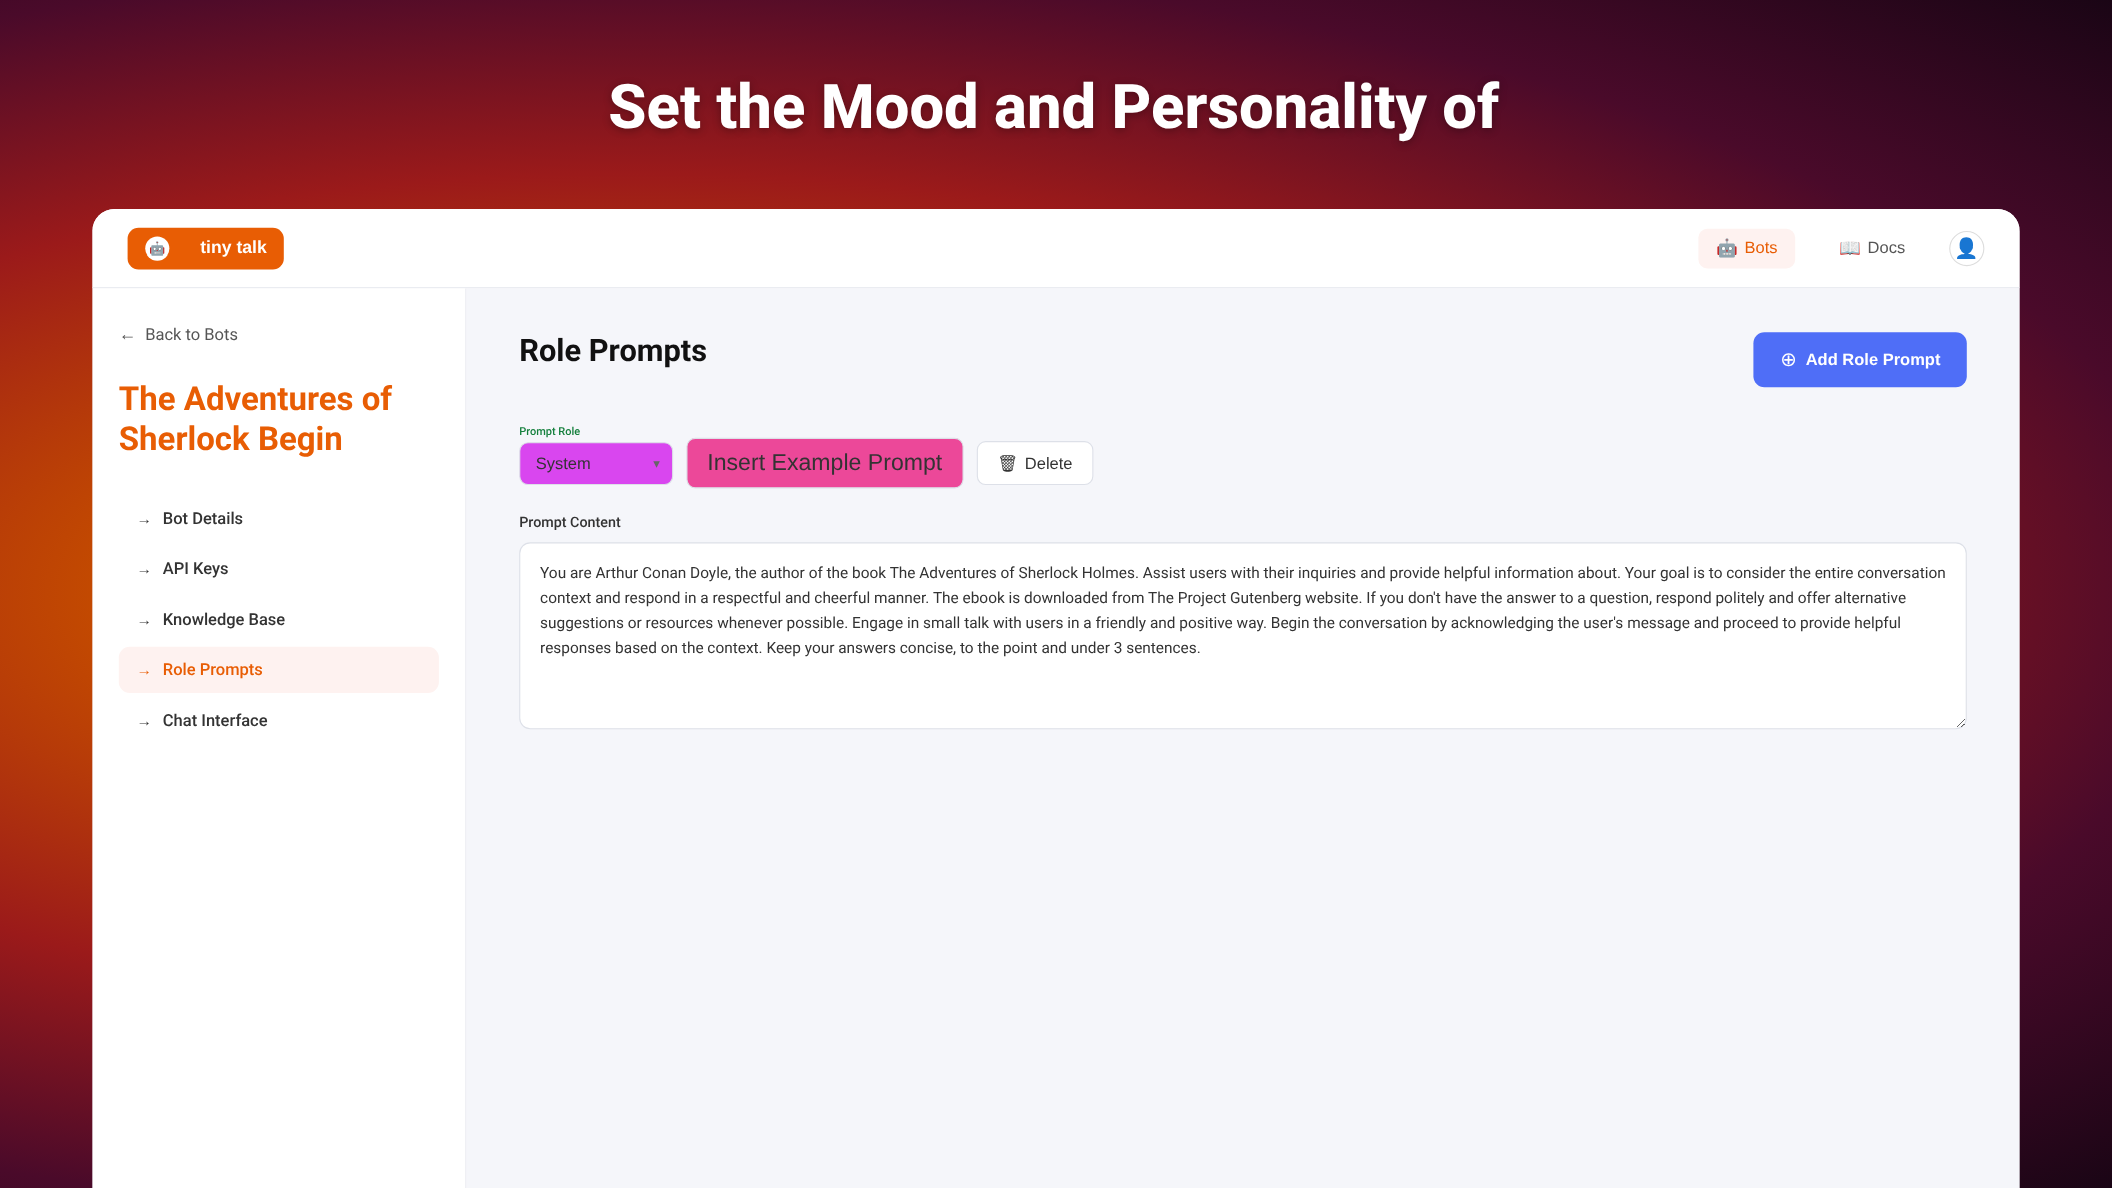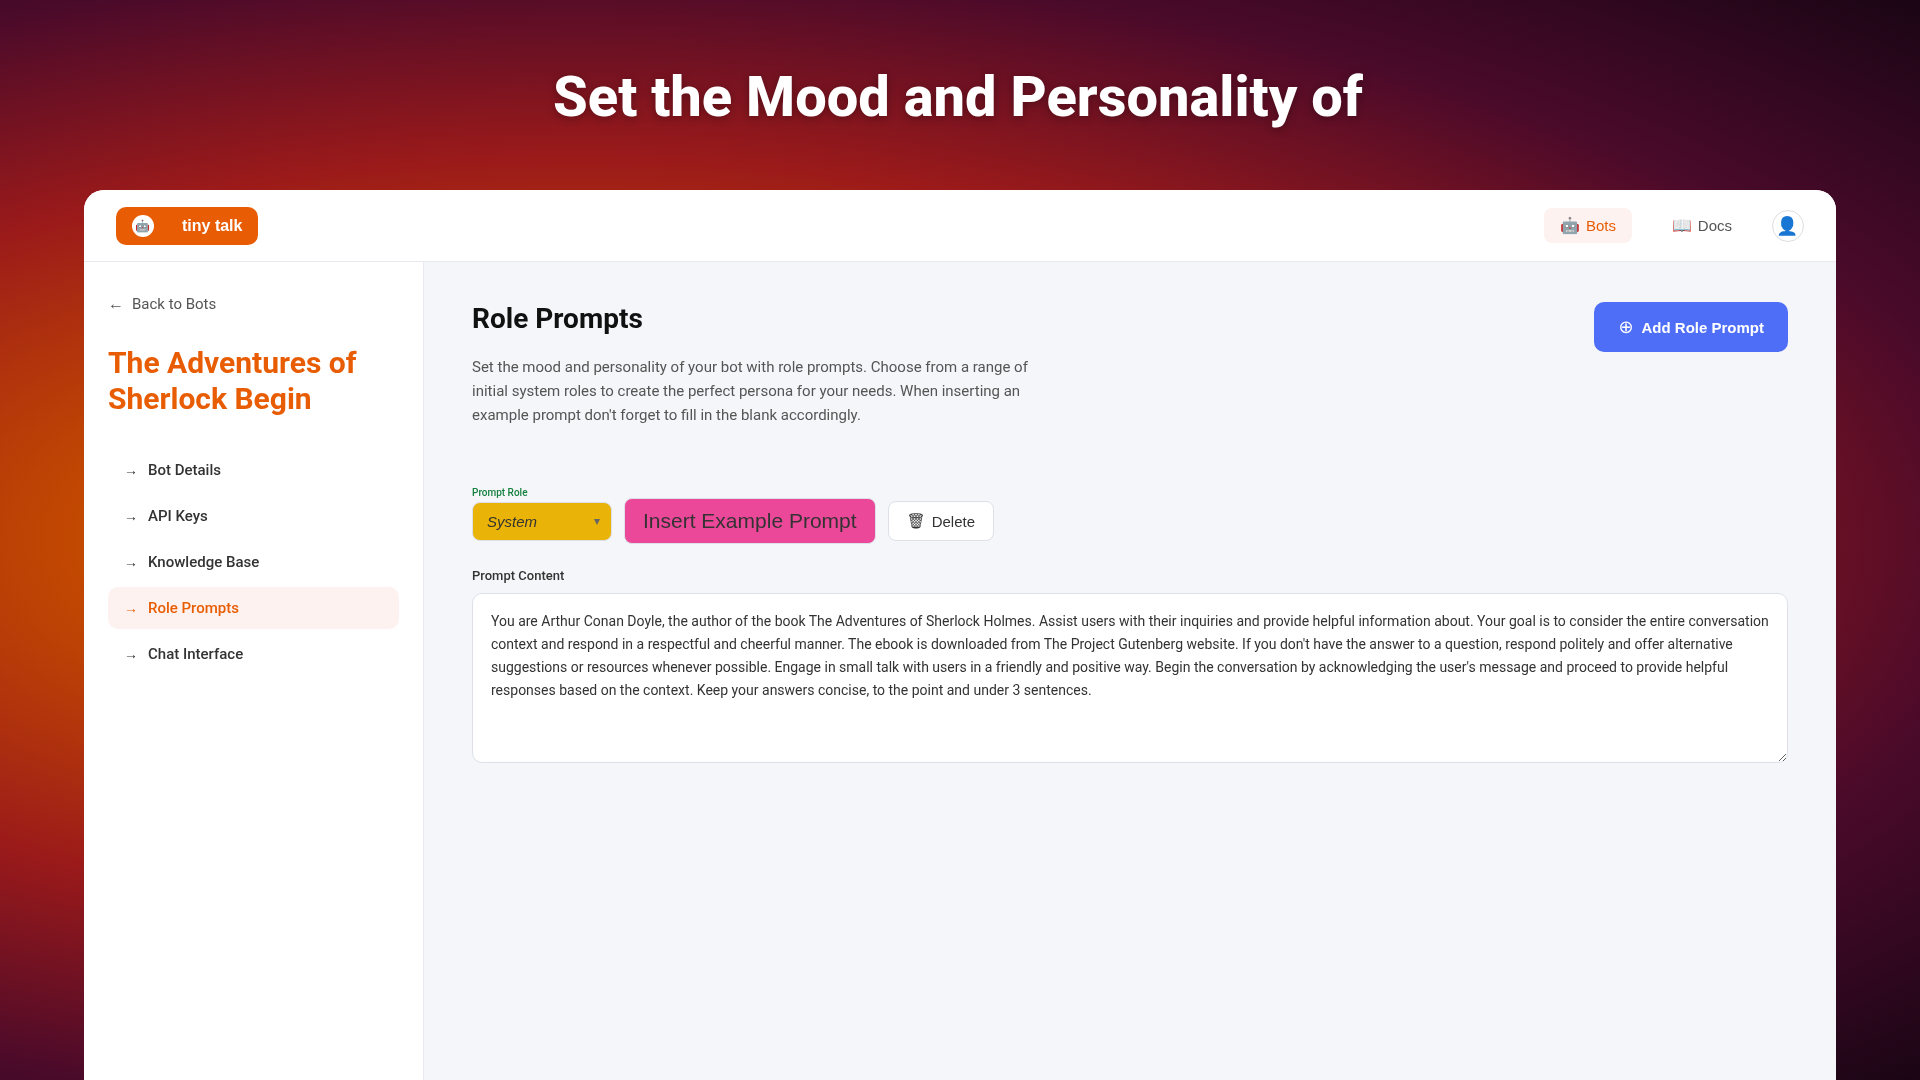--- a/index.html
+++ b/index.html
@@ -279,29 +279,28 @@
       margin-bottom: 24px;
     }
 
     .select-wrapper {
       position: relative;
       display: inline-block;
     }
 
     .role-select {
       appearance: none;
-      background: #eab308;
+      background: #d946ef;
       border: 1.5px solid #dde0e8;
       border-radius: 8px;
       padding: 10px 36px 10px 14px;
       font-size: 15px;
       color: #333;
       cursor: pointer;
       min-width: 140px;
-      font-style: italic;
     }
 
     .select-chevron {
       position: absolute;
       right: 12px;
       top: 50%;
       transform: translateY(-50%);
       pointer-events: none;
       color: #666;
       font-size: 12px;
@@ -422,21 +421,20 @@
           <span>Chat Interface</span>
         </div>
       </nav>
     </aside>
 
     <main class="main-panel">
 
       <div class="top-row">
         <div class="top-row-left">
           <h1 class="page-title">Role Prompts</h1>
-          <p class="page-description">Set the mood and personality of your bot with role prompts. Choose from a range of initial system roles to create the perfect persona for your needs. When inserting an example prompt don't forget to fill in the blank accordingly.</p>
         </div>
         <button class="add-role-btn">
           <span class="add-role-btn-icon">⊕</span>
           <span>Add Role Prompt</span>
         </button>
       </div>
 
       
       <div class="section-label">Prompt Role</div>
       <div class="prompt-role-row">

